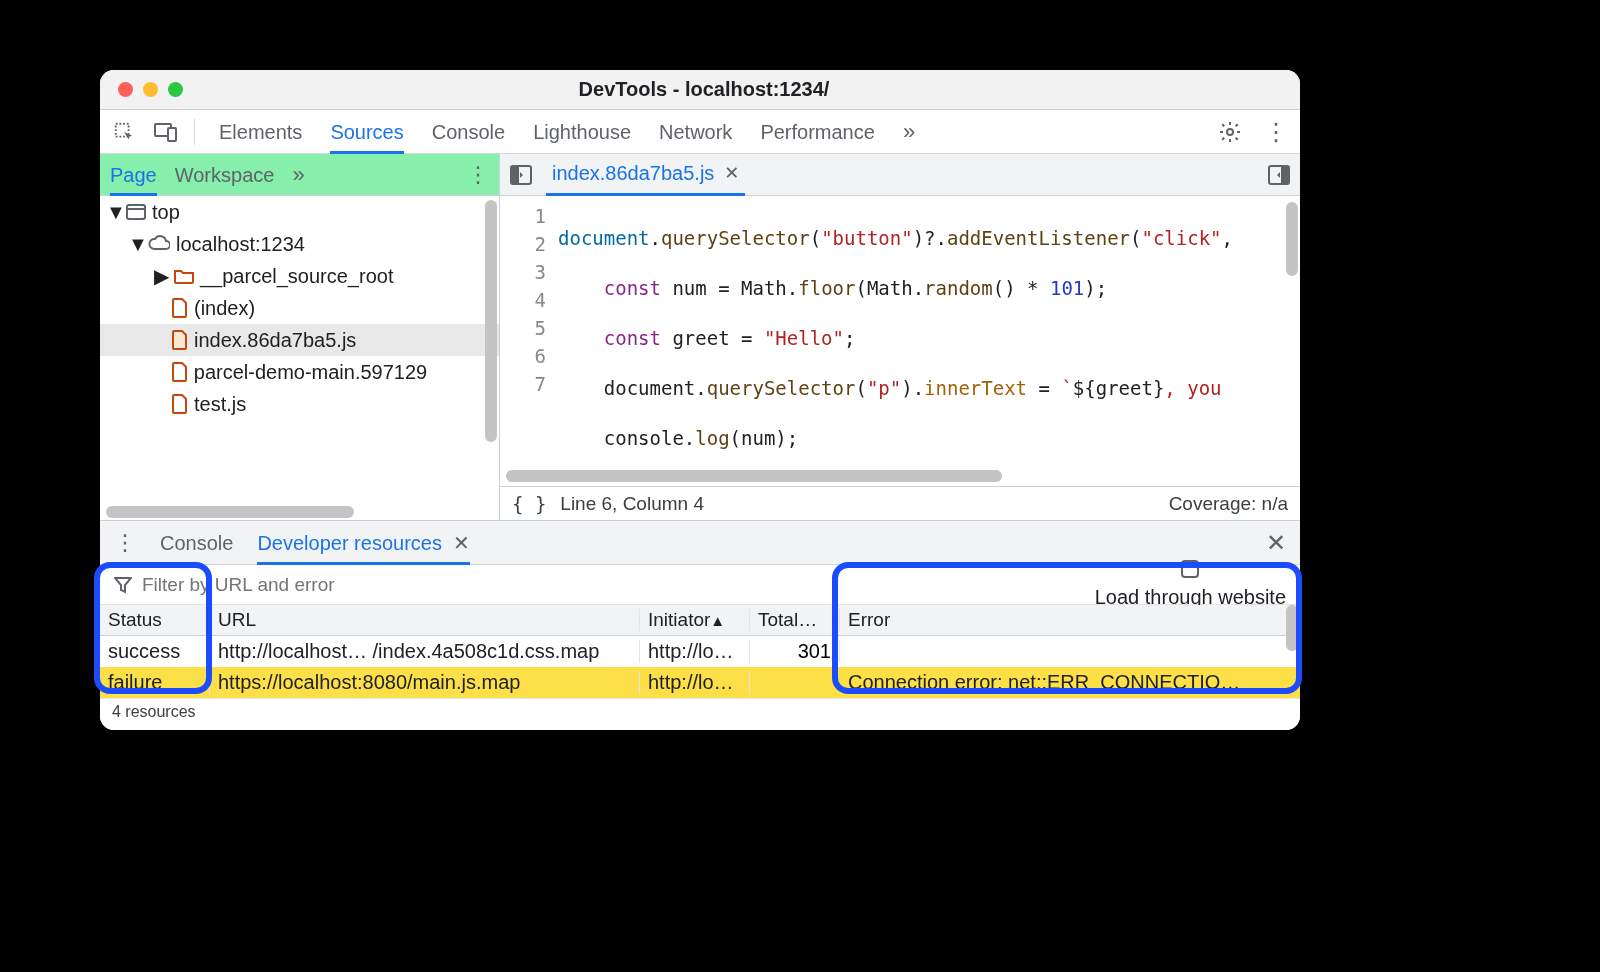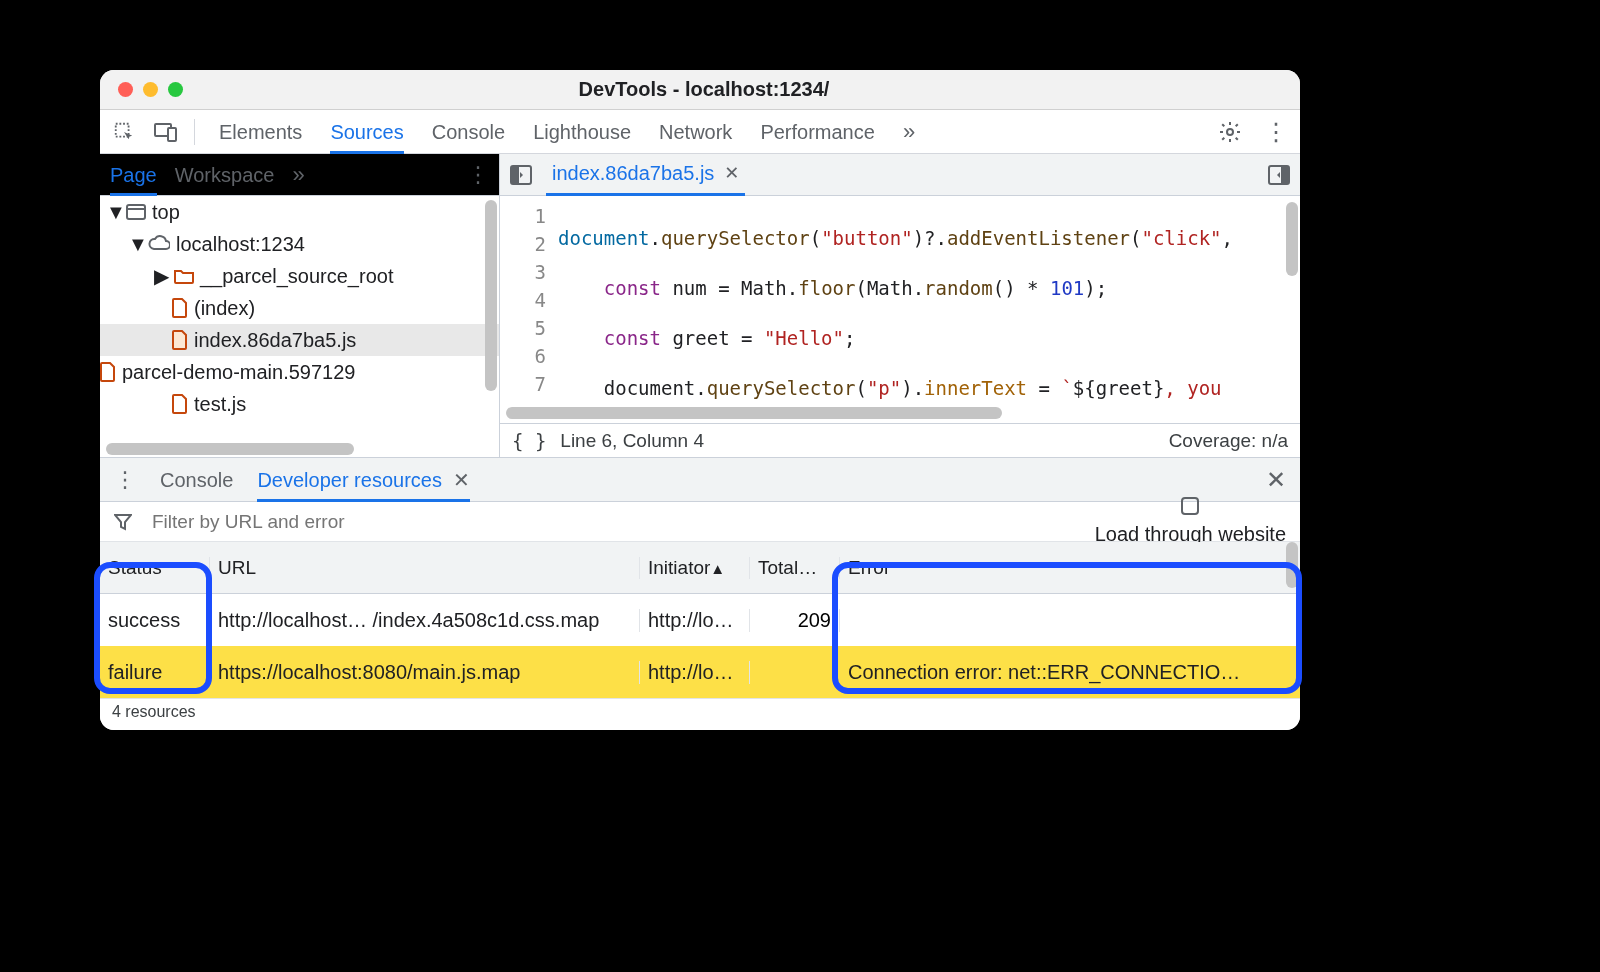--- a/index.html
+++ b/index.html
@@ -66,21 +66,21 @@
   }
   .leftpanel {
     width: 400px;
     border-right: 1px solid #cbd1da;
     display:flex; flex-direction:column;
     background:#fff;
     min-width:0;
   }
   .subtabs {
     height: 42px;
-    background:#000000;
+    background:#86efac;
     border-bottom:1px solid #cbd1da;
     display:flex; align-items:center; gap:18px;
     padding: 0 10px;
   }
   .subtabs .sub { color:#5f6368; cursor:pointer; height:42px; line-height:42px; }
   .subtabs .sub.active { color:#1a73e8; border-bottom:3px solid #1a73e8; }
   .subtabs .menu { margin-left:auto; cursor:pointer; color:#5f6368; font-size:22px; }
   .tree { flex:1; overflow:hidden; position:relative; font-size:20px; }
   .tree .row { height:32px; display:flex; align-items:center; gap:6px; white-space:nowrap; }
   .tree .row.sel { background:#e8e8e8; }
@@ -121,26 +121,26 @@
   .drawer {
     display:flex; flex-direction:column; background:#fff;
   }
   .drawertabs {
     height:44px; background:#f1f3f4; display:flex; align-items:center; gap:24px; padding:0 14px; border-bottom:1px solid #cbd1da;
   }
   .drawertabs .menu{ cursor:pointer; font-size:22px; color:#5f6368;}
   .drawertabs .dtab{ color:#5f6368; cursor:pointer; height:44px; line-height:44px;}
   .drawertabs .dtab.active{ color:#1a73e8; border-bottom:3px solid #1a73e8; }
   .drawertabs .closebtn{ margin-left:auto; cursor:pointer; font-size:24px; color:#5f6368;}
-  .filterrow { height:40px; display:flex; align-items:center; padding:16px 14px; gap:20px; border-bottom:1px solid #e1e4e8;}
+  .filterrow { height:40px; display:flex; align-items:center; padding:16px 14px; gap:10px; border-bottom:1px solid #e1e4e8;}
   .filterrow input{ border:none; outline:none; font-size:19px; flex:1; color:#5f6368;}
   .filterrow .ck{ margin-left:auto; display:flex; align-items:center; gap:8px;flex-direction:column;}
   .filterrow .ck .box{ width:18px; height:18px; border:2px solid #5f6368; border-radius:4px;}
   .table { position:relative; }
-  .table .hdr, .table .trow { display:grid; grid-template-columns: 110px 430px 110px 90px 440px; height:52px; align-items:center; }
+  .table .hdr, .table .trow { display:grid; grid-template-columns: 110px 430px 110px 90px 440px; height:31px; align-items:center; }
   .table .hdr { background:#f1f3f4; border-bottom:1px solid #cbd1da; font-size:19px;}
   .table .hdr > div, .table .trow > div { padding:0 8px; border-right:1px solid #e1e4e8; overflow:hidden; text-overflow:ellipsis; white-space:nowrap; }
   .table .hdr > div:last-child, .table .trow > div:last-child{border-right:none;}
   .table .trow.alt{}
   .table .trow.alt2{ background:#fde047;}
   .footer { height:32px; padding:4px 12px; font-size:16px; color:#3c4043; border-top:1px solid #e1e4e8;}
   .sort-arrow{ font-size:15px; }
   .table .num { text-align:right; color:#000;}
 
   
@@ -232,21 +232,21 @@
               <path d="M2 1h8l4 4v13a1 1 0 0 1-1 1H2a1 1 0 0 1-1-1V2a1 1 0 0 1 1-1z" stroke-width="2"></path>
             </svg>
           <span>(index)</span>
         </div>
         <div class="row sel" style="padding-left:72px;">
           <svg width="16" height="20">
               <path d="M2 1h8l4 4v13a1 1 0 0 1-1 1H2a1 1 0 0 1-1-1V2a1 1 0 0 1 1-1z" fill="#fce8d4" stroke="#c5470c" stroke-width="2"></path>
             </svg>
           <span>index.86da7ba5.js</span>
         </div>
-        <div class="row" style="">
+        <div class="row" style="justify-content:center;">
           <svg width="16" height="20" class="file-orange">
               <path d="M2 1h8l4 4v13a1 1 0 0 1-1 1H2a1 1 0 0 1-1-1V2a1 1 0 0 1 1-1z" stroke-width="2"></path>
             </svg>
           <span>parcel-demo-main.597129</span>
         </div>
         <div class="row" style="padding-left:72px;">
           <svg width="16" height="20" class="file-orange">
               <path d="M2 1h8l4 4v13a1 1 0 0 1-1 1H2a1 1 0 0 1-1-1V2a1 1 0 0 1 1-1z" stroke-width="2"></path>
             </svg>
           <span>test.js</span>
@@ -337,21 +337,21 @@
         <div>Status</div>
         <div>URL</div>
         <div><span>Initiator</span><span class="sort-arrow">▲</span></div>
         <div>Total…</div>
         <div>Error</div>
       </div>
       <div class="trow alt">
         <div>success</div>
         <div>http://localhost… /index.4a508c1d.css.map</div>
         <div>http://lo…</div>
-        <div class="num">209</div>
+        <div class="num">301</div>
         <div></div>
       </div>
       <div class="trow alt2">
         <div>failure</div>
         <div>https://localhost:8080/main.js.map</div>
         <div>http://lo…</div>
         <div class="num"></div>
         <div>Connection error: net::ERR_CONNECTIO…</div>
       </div>
       <div class="vthumb-drawer"></div>

